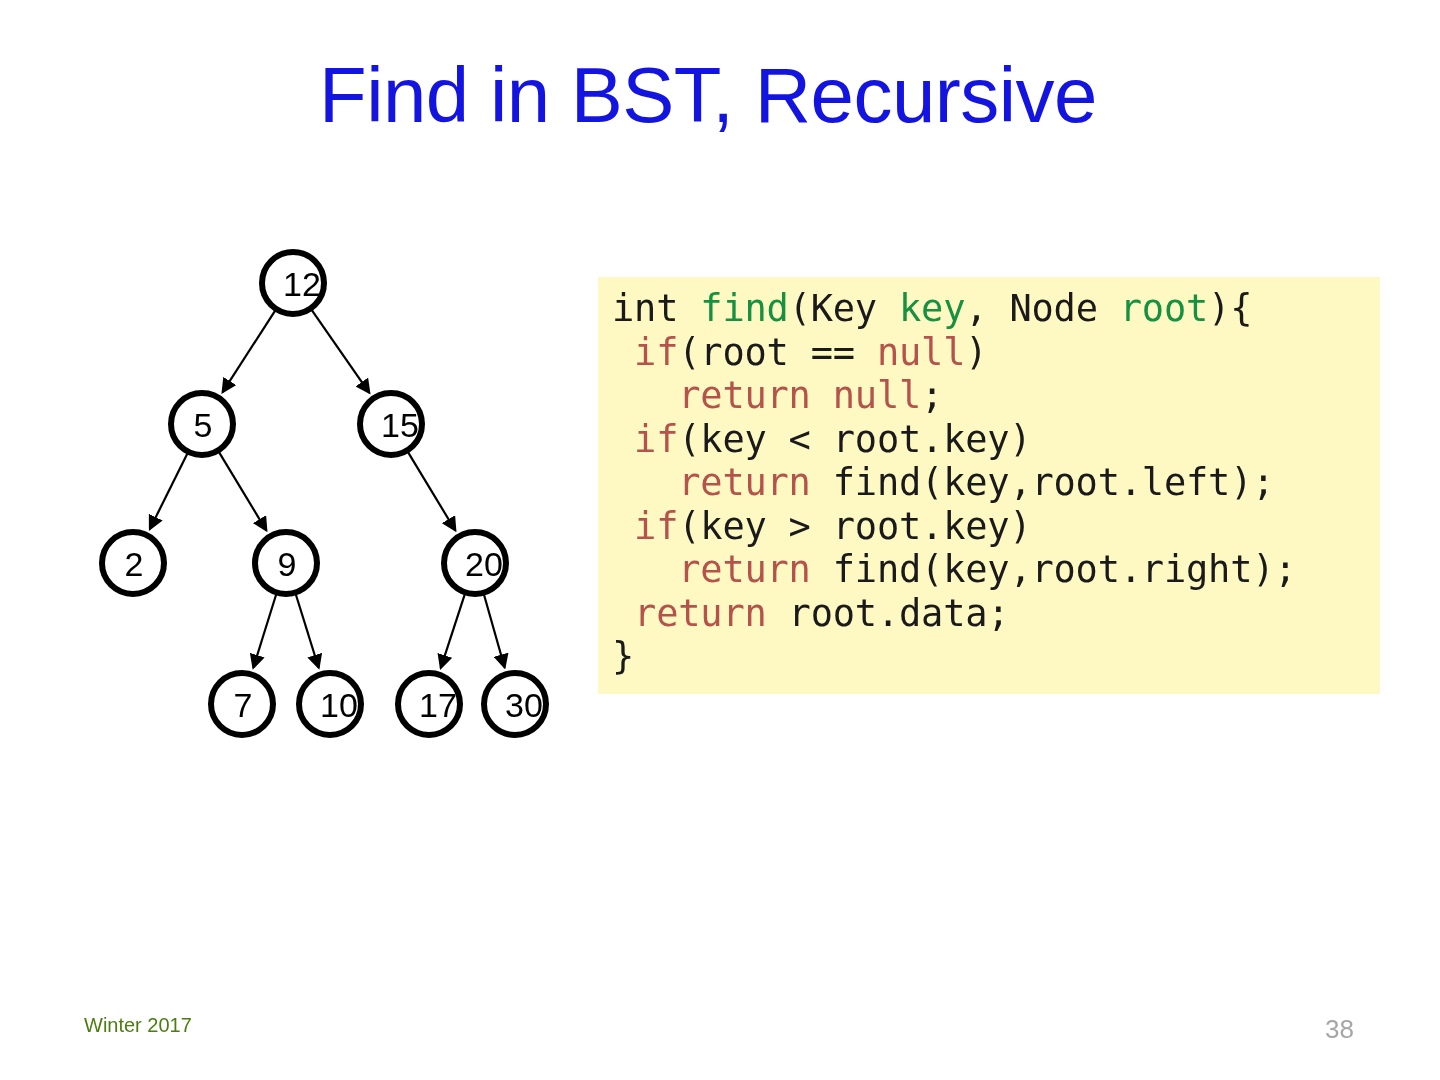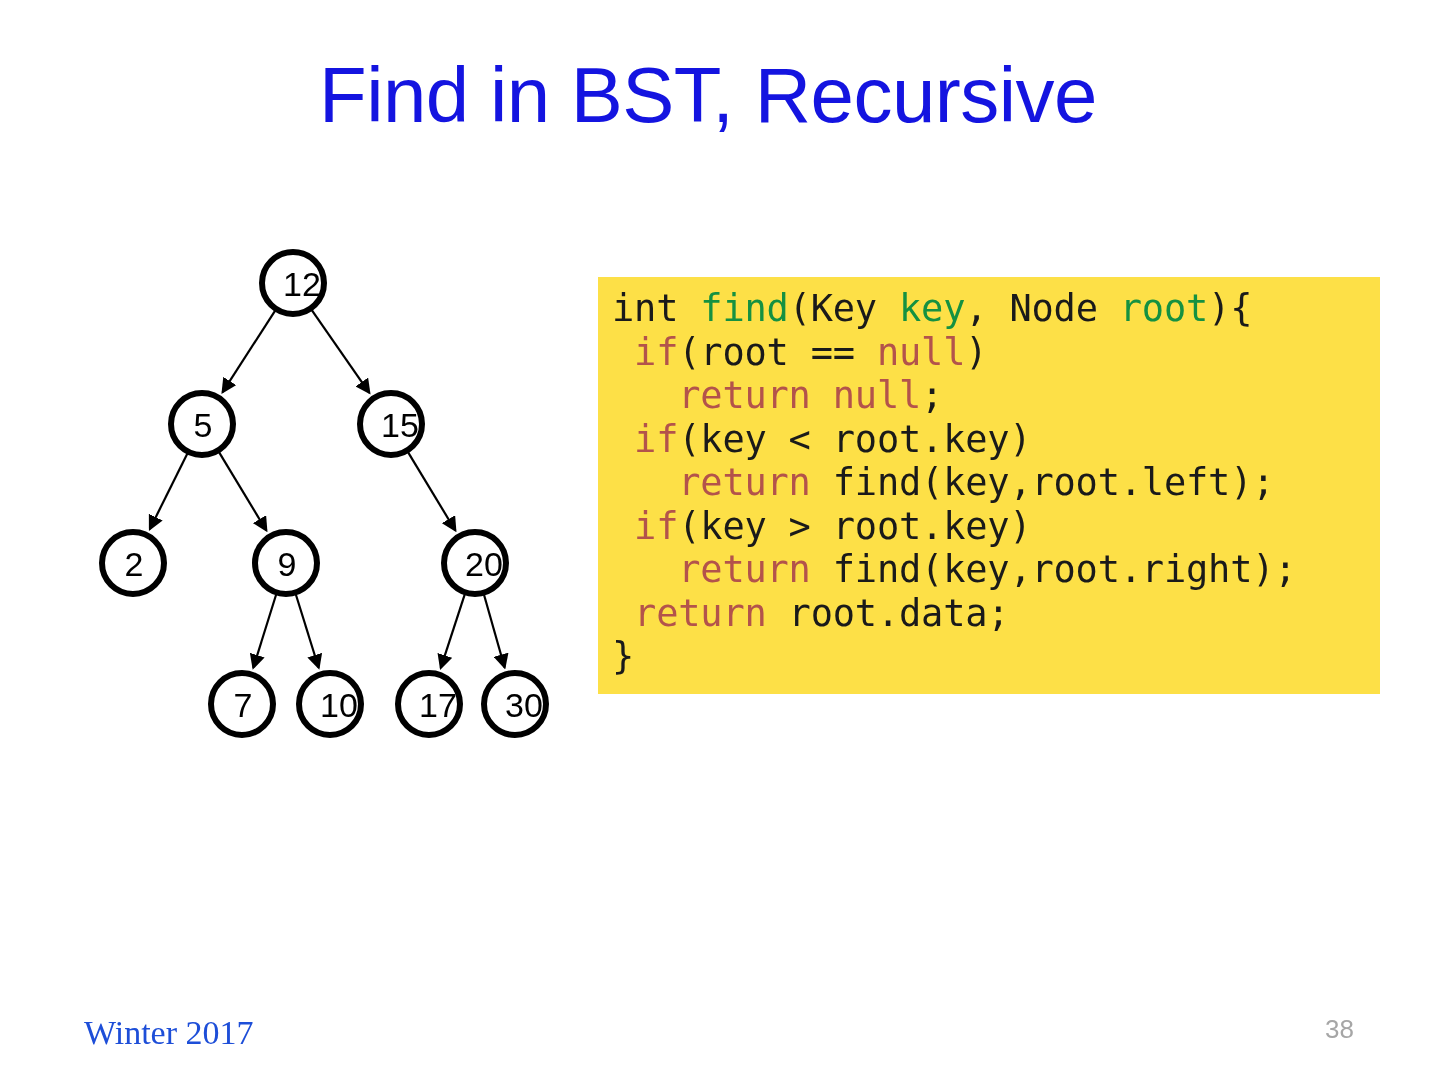--- a/index.html
+++ b/index.html
@@ -53,21 +53,21 @@
     dominant-baseline: central;
   }
 
   
   .code-block {
     position: absolute;
     left: 598px;
     top: 277px;
     width: 782px;
     height: 417px;
-    background: #fde047;
+    background: #fef9c3;
     box-sizing: border-box;
     padding: 10px 0 0 14px;
   }
   .code-block pre {
     margin: 0;
     font-family: "DejaVu Sans Mono", "Liberation Mono", monospace;
     font-size: 37px;
     line-height: 43.5px;
     color: #1a1a1a;
     white-space: pre;
@@ -75,23 +75,23 @@
   }
   .tok-kw { color: #b3534b; }
   .tok-id { color: #159141; }
   .tok-plain { color: #1a1a1a; }
 
   
   .footer-left {
     position: absolute;
     left: 84px;
     top: 1014px;
-    color: #1d4ed8;
-    font-size: 34px;
-    font-family: Liberation Serif, serif;
+    color: #4d7c0f;
+    font-size: 20px;
+    font-family: Liberation Sans, sans-serif;
   }
   .footer-right {
     position: absolute;
     right: 86px;
     top: 1014px;
     color: #a6a6a6;
     font-size: 26px;
     font-family: "Liberation Sans", sans-serif;
   }
 </style>

